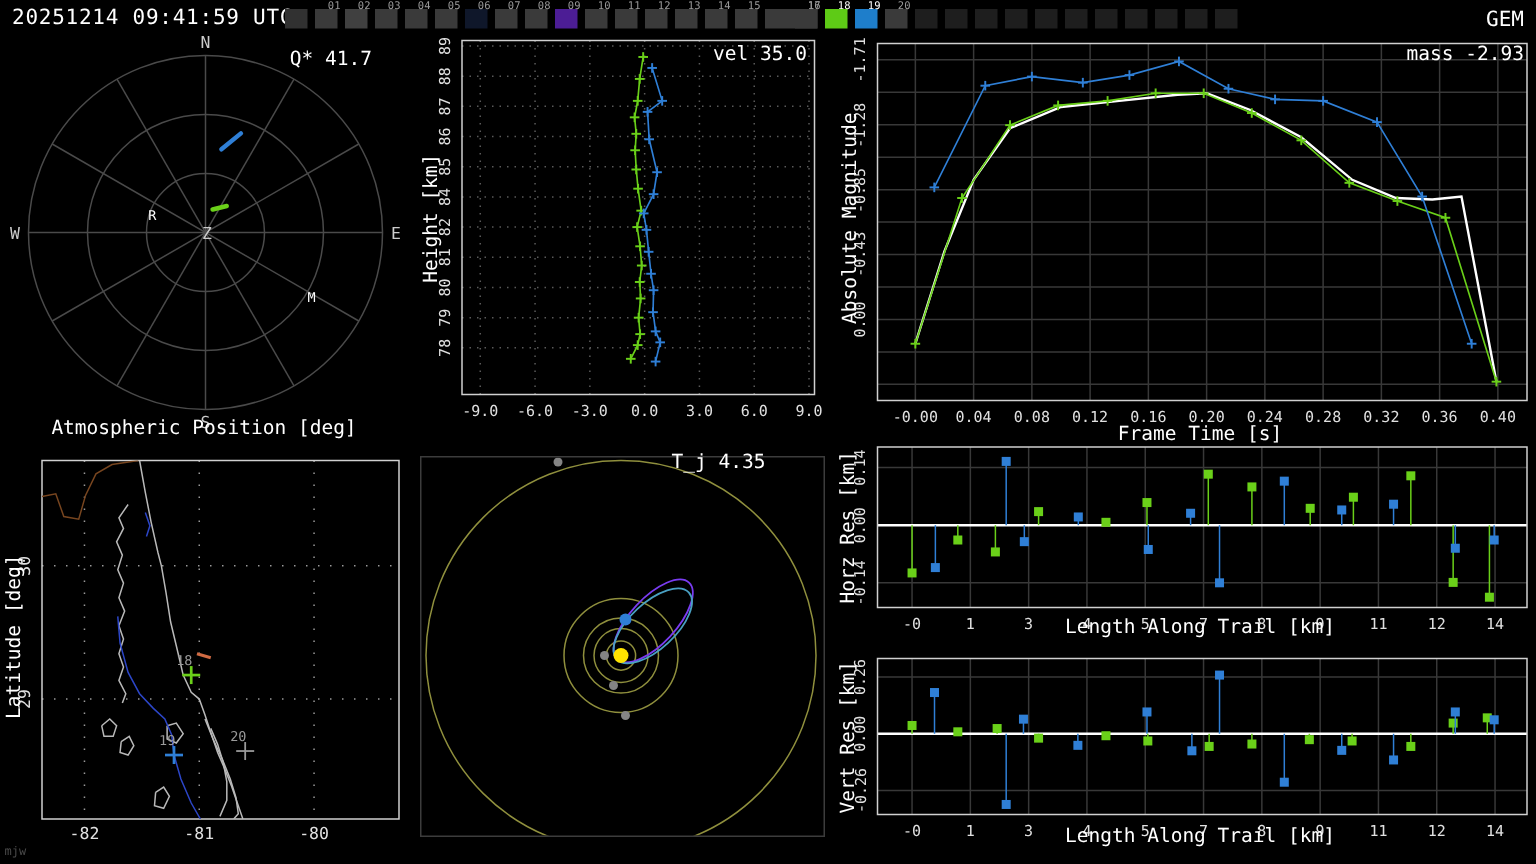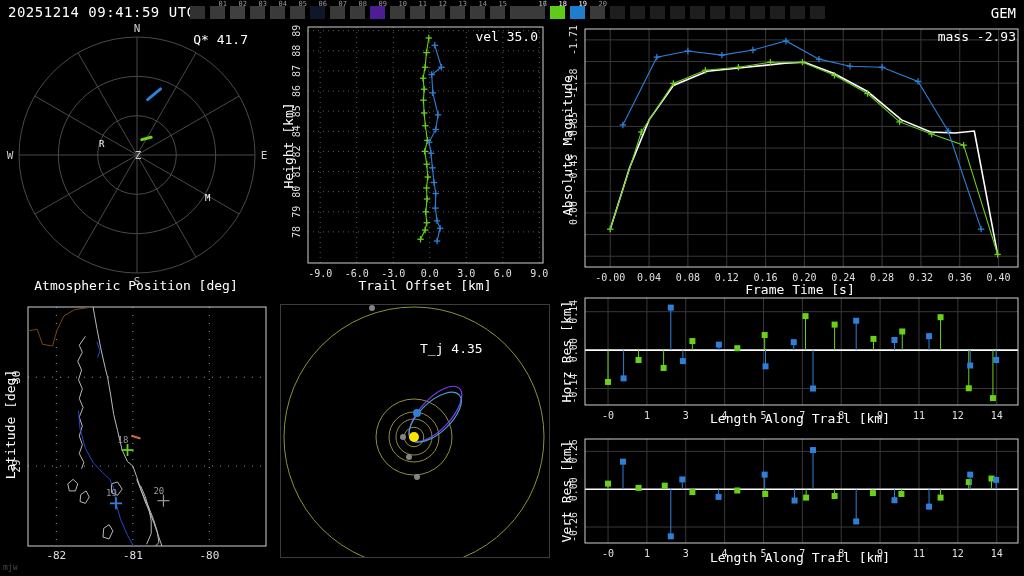--- a/index.html
+++ b/index.html
@@ -532,30 +532,29 @@
         <div class="fsq" style="left: 790px; background: rgb(30, 30, 30);"></div>
         <div class="fsq" style="left: 810px; background: rgb(30, 30, 30);"></div>
       </div>
     <span id="shower">GEM</span>
   </div>
 
   <div class="lbl" style="left:170px;top:32px;width:78px;text-align:right;">Q* 41.7</div>
   <div class="lbl" style="left:0px;top:278px;width:272px;text-align:center;">Atmospheric Position [deg]</div>
 
   <div class="lbl" style="left:420px;top:29px;width:118px;text-align:right;">vel 35.0</div>
-  <div class="lbl" style="left:300px;top:278px;width:250px;text-align:center;">Trail Offset [km]</div>
   <div class="vlabel" style="left:178px;top:138px;">Height [km]</div>
 
   <div class="lbl" style="left:880px;top:29px;width:136px;text-align:right;">mass -2.93</div>
   <div class="lbl" style="left:675px;top:282px;width:250px;text-align:center;">Frame Time [s]</div>
   <div class="vlabel" style="left:457px;top:138px;">Absolute Magnitude</div>
 
   <div class="vlabel" style="left:-100px;top:417px;">Latitude [deg]</div>
 
-  <div class="lbl" style="left:420px;top:301px;width:118px;text-align:left;margin-top:40px;">T_j 4.35</div>
+  <div class="lbl" style="left:420px;top:301px;width:118px;text-align:center;">T_j 4.35</div>
 
   <div class="vlabel" style="left:456px;top:344px;">Horz Res [km]</div>
   <div class="lbl" style="left:675px;top:411px;width:250px;text-align:center;">Length Along Trail [km]</div>
   <div class="vlabel" style="left:456px;top:484px;">Vert Res [km]</div>
   <div class="lbl" style="left:675px;top:550px;width:250px;text-align:center;">Length Along Trail [km]</div>
 
   <div id="watermark">mjw</div>
 </div>
 
 </body></html>

